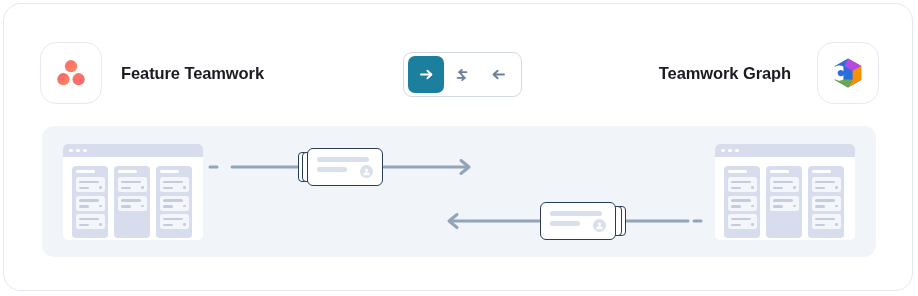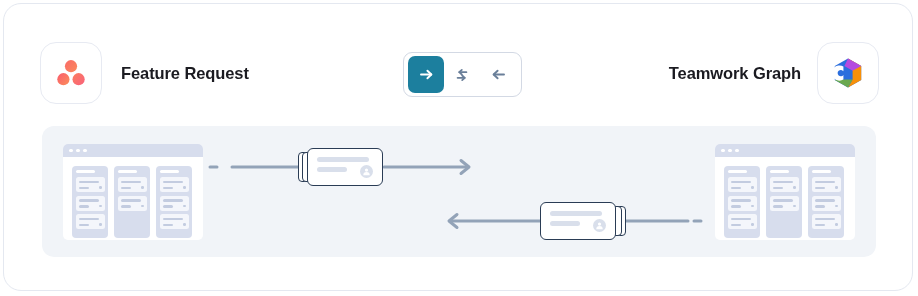--- a/index.html
+++ b/index.html
@@ -54,21 +54,21 @@
   .app-title {
     position: absolute;
     top: 60px;
     font-size: 16.5px;
     font-weight: bold;
     color: #1b1b21;
     letter-spacing: -0.1px;
     white-space: nowrap;
   }
   .app-title.left  { left: 117px; }
-  .app-title.right { right: 111px; text-align: right; }
+  .app-title.right { right: 121px; text-align: right; }
 
   
   .direction-toggle {
     position: absolute;
     left: 399px;
     top: 48px;
     width: 119px;
     height: 45px;
     box-sizing: border-box;
     background: #ffffff;
@@ -285,21 +285,21 @@
               <stop offset="100%" stop-color="#f9627c"></stop>
             </linearGradient>
           </defs>
           <circle cx="17" cy="10.2" r="6.1" fill="url(#asanaA)"></circle>
           <circle cx="9.4" cy="23.2" r="6.1" fill="url(#asanaB)"></circle>
           <circle cx="24.6" cy="23.2" r="6.1" fill="url(#asanaC)"></circle>
         </svg>
       </span>
     </div>
 
-    <div class="app-title left">Feature Request</div>
+    <div class="app-title left">Feature Teamwork</div>
 
     <div class="direction-toggle">
 
       <button class="dir-btn active">
         <span>
           <svg width="17" height="17" viewBox="0 0 17 17" fill="none" stroke="#ffffff" stroke-width="1.9" stroke-linecap="round" stroke-linejoin="round">
             <path d="M3 8.5 H13.2"></path>
             <path d="M9.4 4.7 L13.4 8.5 L9.4 12.3"></path>
           </svg>
         </span>

